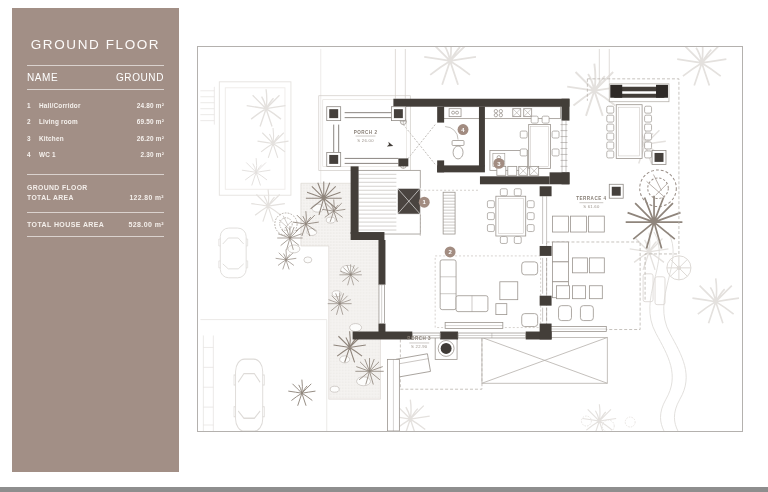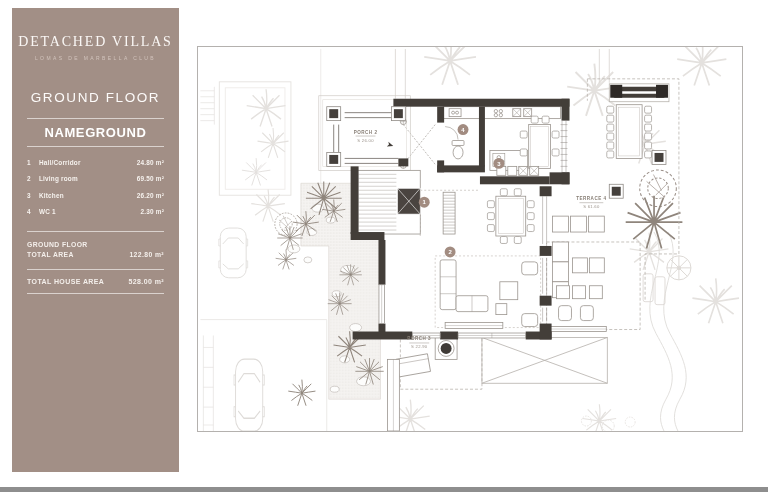--- a/index.html
+++ b/index.html
@@ -12,21 +12,21 @@
   .sidebar{position:absolute;left:12px;top:8px;width:167px;height:464px;
            background:var(--sidebar-bg);color:#f4efeb;}
   .brand{margin-top:26px;text-align:center;}
   .brand-title{font-family:"Liberation Serif",serif;font-size:14px;letter-spacing:1.8px;
                color:#faf7f5;font-weight:400;white-space:nowrap;}
   .brand-sub{margin-top:5px;font-size:5px;letter-spacing:2.4px;color:#d2c4bd;white-space:nowrap;}
   .floor-title{margin:29px 0 0;text-align:center;font-size:13.5px;font-weight:500;
                letter-spacing:1.6px;color:#fdfbfa;}
   .table{margin:13px 15px 0;}
   .tdiv{height:1px;background:rgba(255,255,255,.6);}
-  .thead{display:flex;justify-content:center;font-size:13px;font-weight:700;
+  .thead{display:flex;justify-content:space-between;font-size:10px;font-weight:400;
          letter-spacing:.6px;padding:6px 0 6px;color:#fff;}
   .trow{display:flex;gap:4px;font-size:6.4px;font-weight:700;margin:9.5px 0;
         letter-spacing:.2px;color:#f6f2ee;align-items:baseline;}
   .trows{padding:2px 0 6px;}
   .tnum{width:8px;}
   .tname{flex:1;}
   .tval{text-align:right;}
   .subtotal{display:flex;justify-content:space-between;align-items:flex-end;
             padding:8px 0;font-size:6.8px;font-weight:700;letter-spacing:.4px;line-height:1.6;}
   .total{display:flex;justify-content:space-between;padding:8px 0;font-size:7px;
@@ -38,24 +38,20 @@
   .plan-label-name{font-size:4.6px;letter-spacing:.5px;fill:#877e75;font-weight:bold;}
   .plan-label-area{font-size:4.2px;letter-spacing:.3px;fill:#9a9189;}
   .marker-num{font-size:6px;font-weight:bold;fill:#fff;}
   
   .footer-bar{position:absolute;left:0;right:0;bottom:0;height:5px;background:var(--footer-bar);}
 </style>
 </head>
 <body>
 
 <aside class="sidebar">
-  <div class="brand">
-    <div class="brand-title">DETACHED VILLAS</div>
-    <div class="brand-sub">LOMAS DE MARBELLA CLUB</div>
-  </div>
   <div class="floor-title">GROUND FLOOR</div>
   <div class="table">
     <div class="tdiv"></div>
     <div class="thead">
       <span>NAME</span>
       <span>GROUND</span>
     </div>
     <div class="tdiv"></div>
     <div class="trows">
         <div class="trow">

